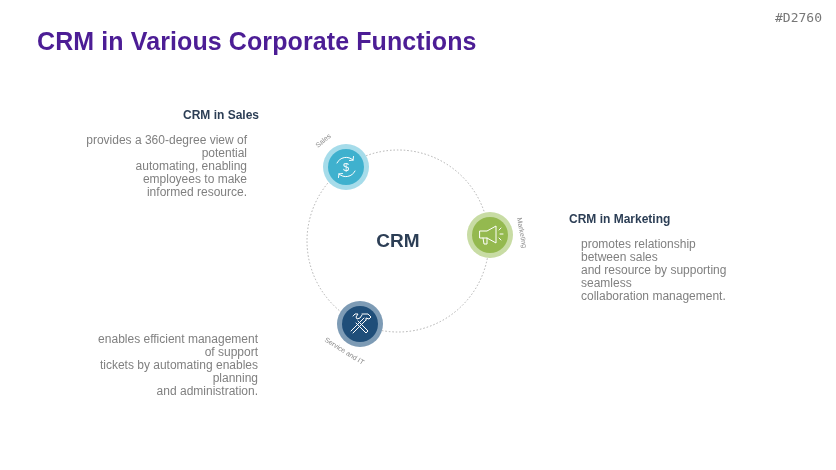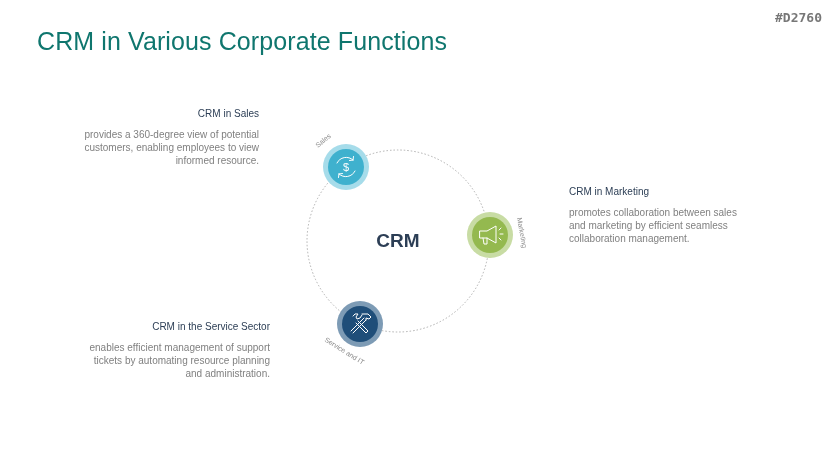--- a/index.html
+++ b/index.html
@@ -1,24 +1,24 @@
 <!DOCTYPE html>
 <html><head>
 <meta charset="utf-8">
 <style>
   html, body { margin:0; padding:0; background:#ffffff; }
   body { width:836px; height:470px; position:relative; overflow:hidden; font-family:"Liberation Sans", sans-serif; }
-  .title { position:absolute; left:37px; top:27px; font-size:25px; color:#0f766e; font-weight:normal; letter-spacing:0.1px; }
-  .code { position:absolute; right:14px; top:10px; font-family:"DejaVu Sans Mono", monospace; font-size:13px; color:#777;font-weight:bold; }
+  .title { position:absolute; left:37px; top:27px; font-size:25px; color:#4c1d95; font-weight:bold; letter-spacing:0.1px; }
+  .code { position:absolute; right:14px; top:10px; font-family:"DejaVu Sans Mono", monospace; font-size:13px; color:#777; }
   .block { position:absolute; }
-  .block h3 { margin:0 0 9px 0; font-size:10px; font-weight:normal; color:#2c3e55; }
-  .block p { margin:0; font-size:10px; line-height:13px; color:#808080; }
+  .block h3 { margin:0 0 9px 0; font-size:12px; font-weight:bold; color:#2c3e55; }
+  .block p { margin:12px; font-size:12px; line-height:13px; color:#808080; }
   .right-al { text-align:right; }
   #sales-block { left:70px; width:189px; top:108px; }
-  #marketing-block { left:569px; width:180px; top:186px; }
+  #marketing-block { left:569px; width:180px; top:212px; }
   #service-block { left:80px; width:190px; top:321px; }
   svg#diagram { position:absolute; left:0; top:0; }
   .crm-label { font-family:"Liberation Sans", sans-serif; font-weight:bold; font-size:19px; fill:#2c3e55; }
   .node-label { font-family:"Liberation Sans", sans-serif; font-size:7px; fill:#8a8a8a; }
 </style>
 </head>
 <body>
 
 <div class="title">CRM in Various Corporate Functions</div>
 <div class="code">#D2760</div>
@@ -61,34 +61,33 @@
       <path d="M358 321 L368 331 L366 333 L356 323"></path>
     </g>
     <text class="node-label" transform="translate(324,341) rotate(32)">Service and IT</text>
   </g>
 </svg>
 
 <div class="block right-al" id="sales-block">
   <h3>CRM in Sales</h3>
   <p>
     <span>provides a 360-degree view of potential</span><br>
-    <span>customers, enabling employees to view</span><br>
+    <span>automating, enabling employees to make</span><br>
     <span>informed resource.</span>
   </p>
 </div>
 
 <div class="block" id="marketing-block">
   <h3>CRM in Marketing</h3>
   <p>
-    <span>promotes collaboration between sales</span><br>
-    <span>and marketing by efficient seamless</span><br>
+    <span>promotes relationship between sales</span><br>
+    <span>and resource by supporting seamless</span><br>
     <span>collaboration management.</span>
   </p>
 </div>
 
 <div class="block right-al" id="service-block">
-  <h3>CRM in the Service Sector</h3>
   <p>
     <span>enables efficient management of support</span><br>
-    <span>tickets by automating resource planning</span><br>
+    <span>tickets by automating enables planning</span><br>
     <span>and administration.</span>
   </p>
 </div>
 
 </body></html>

